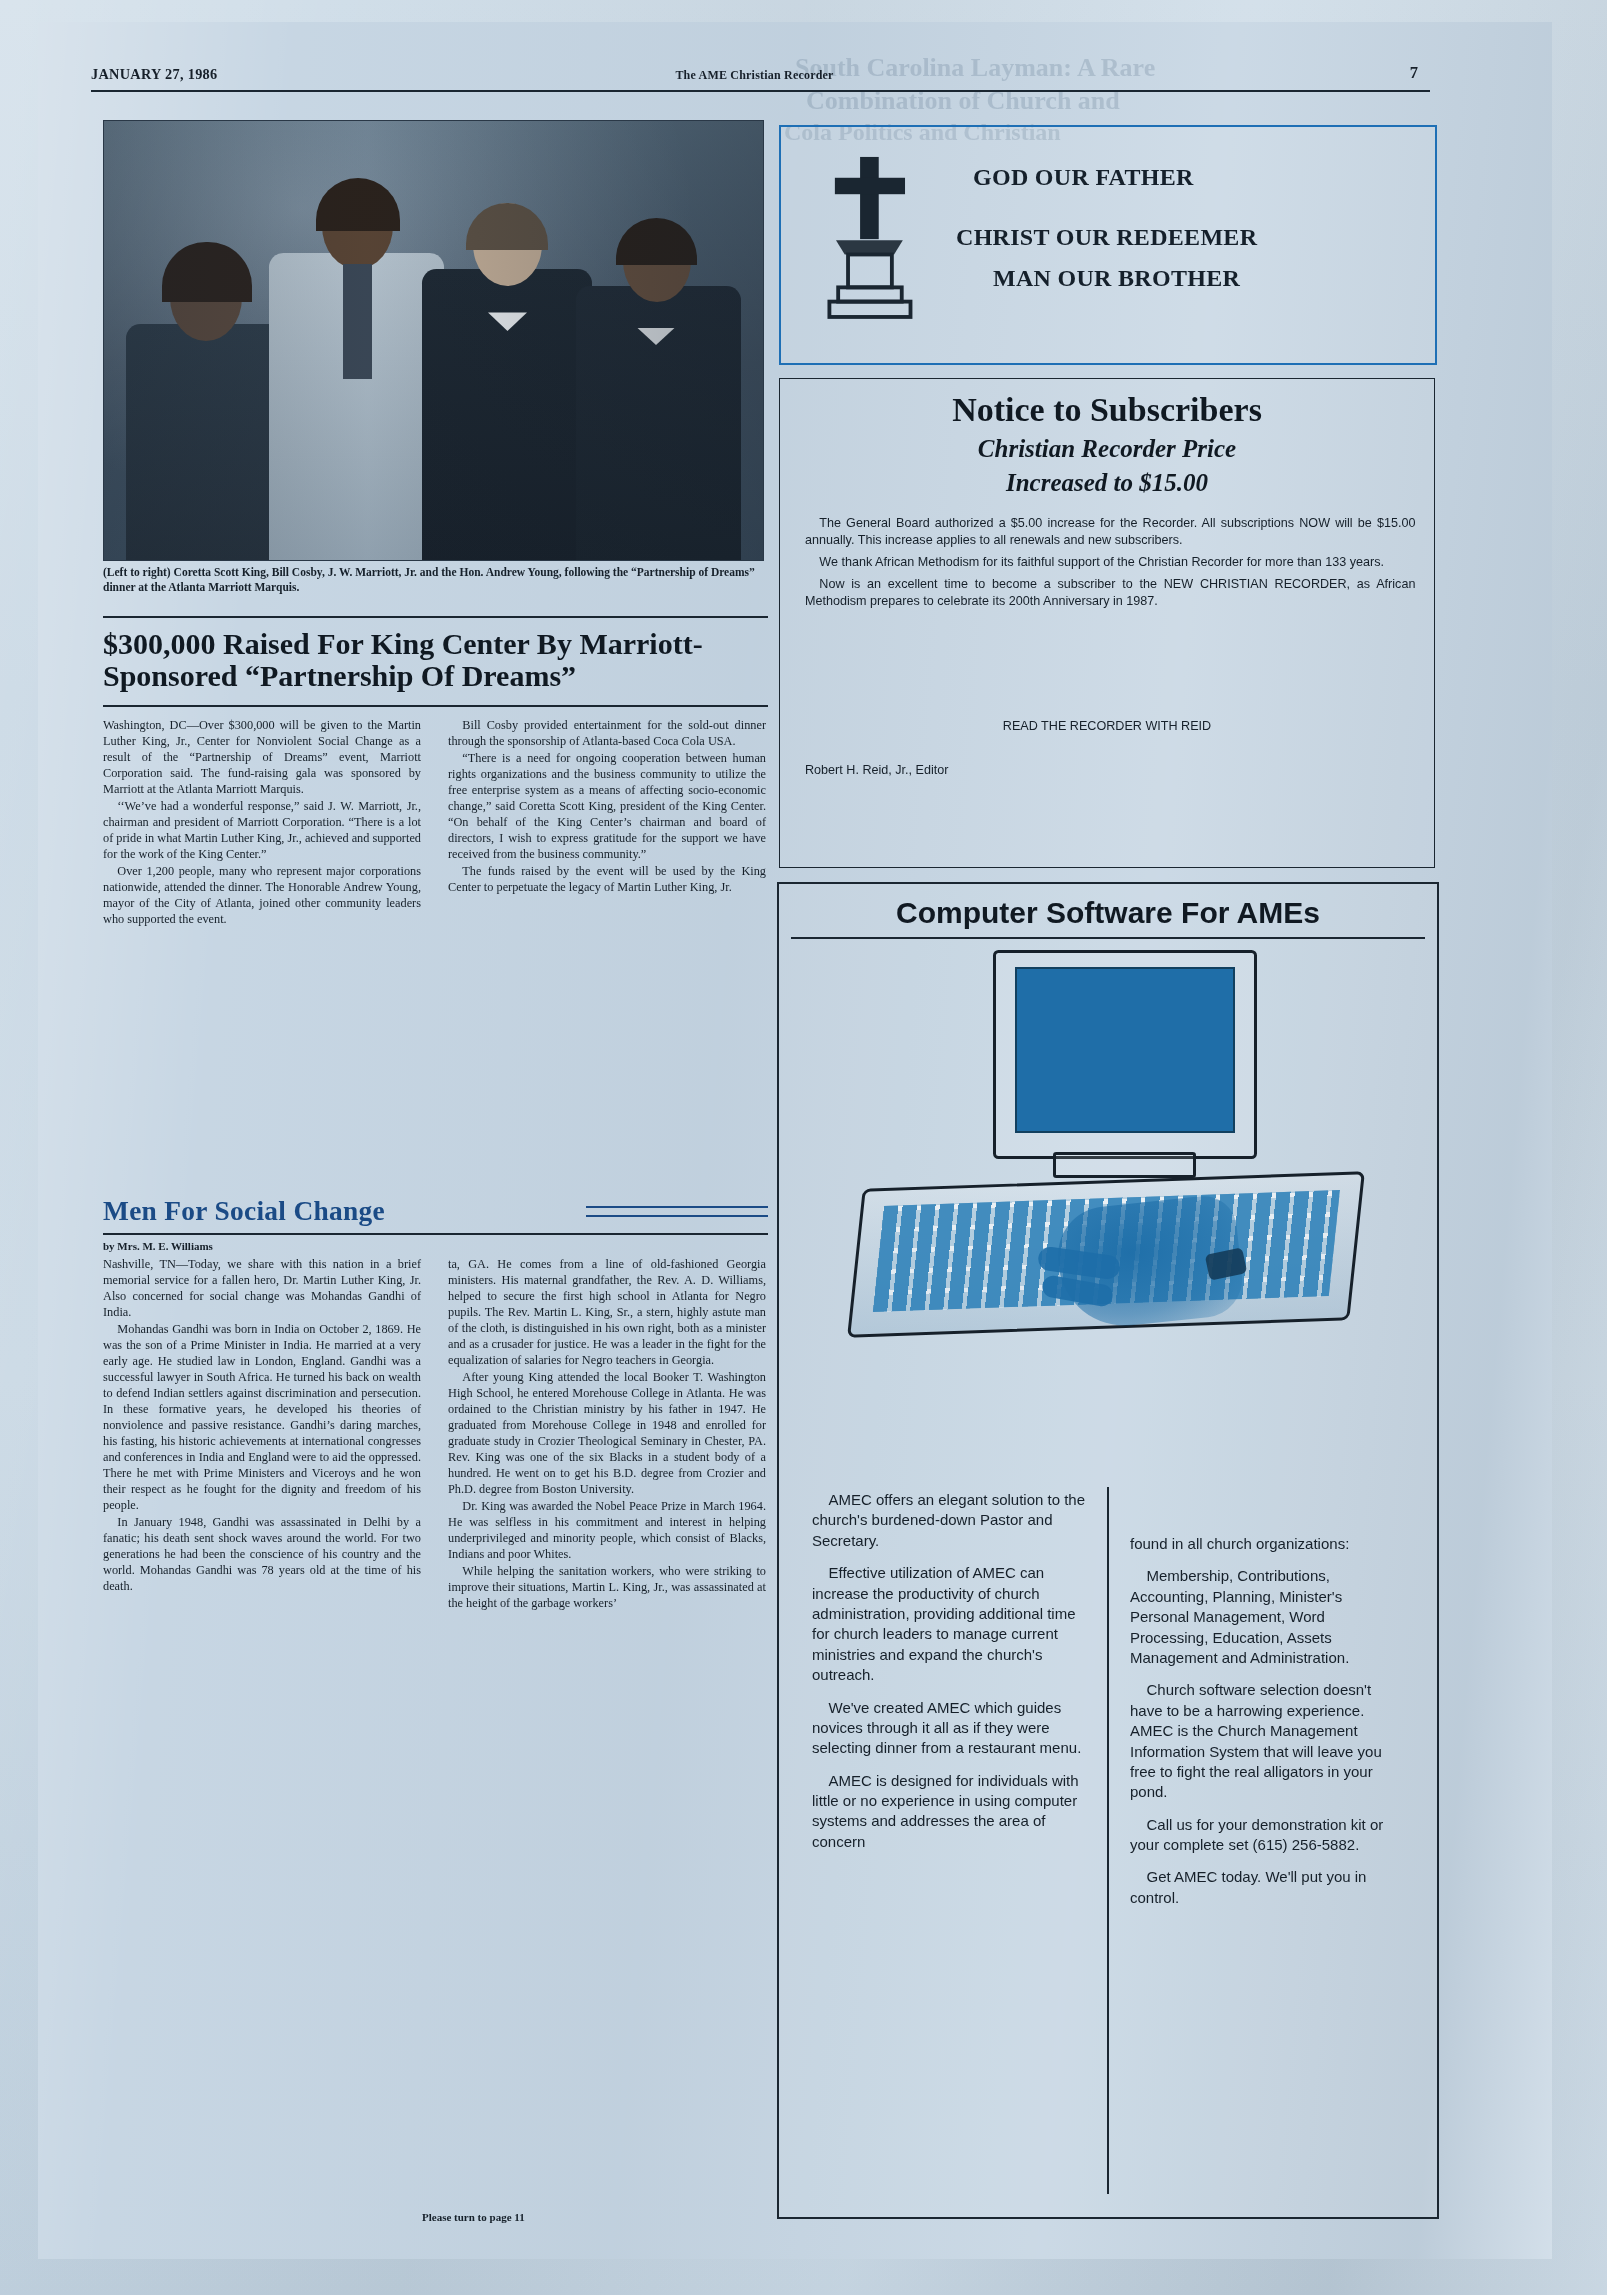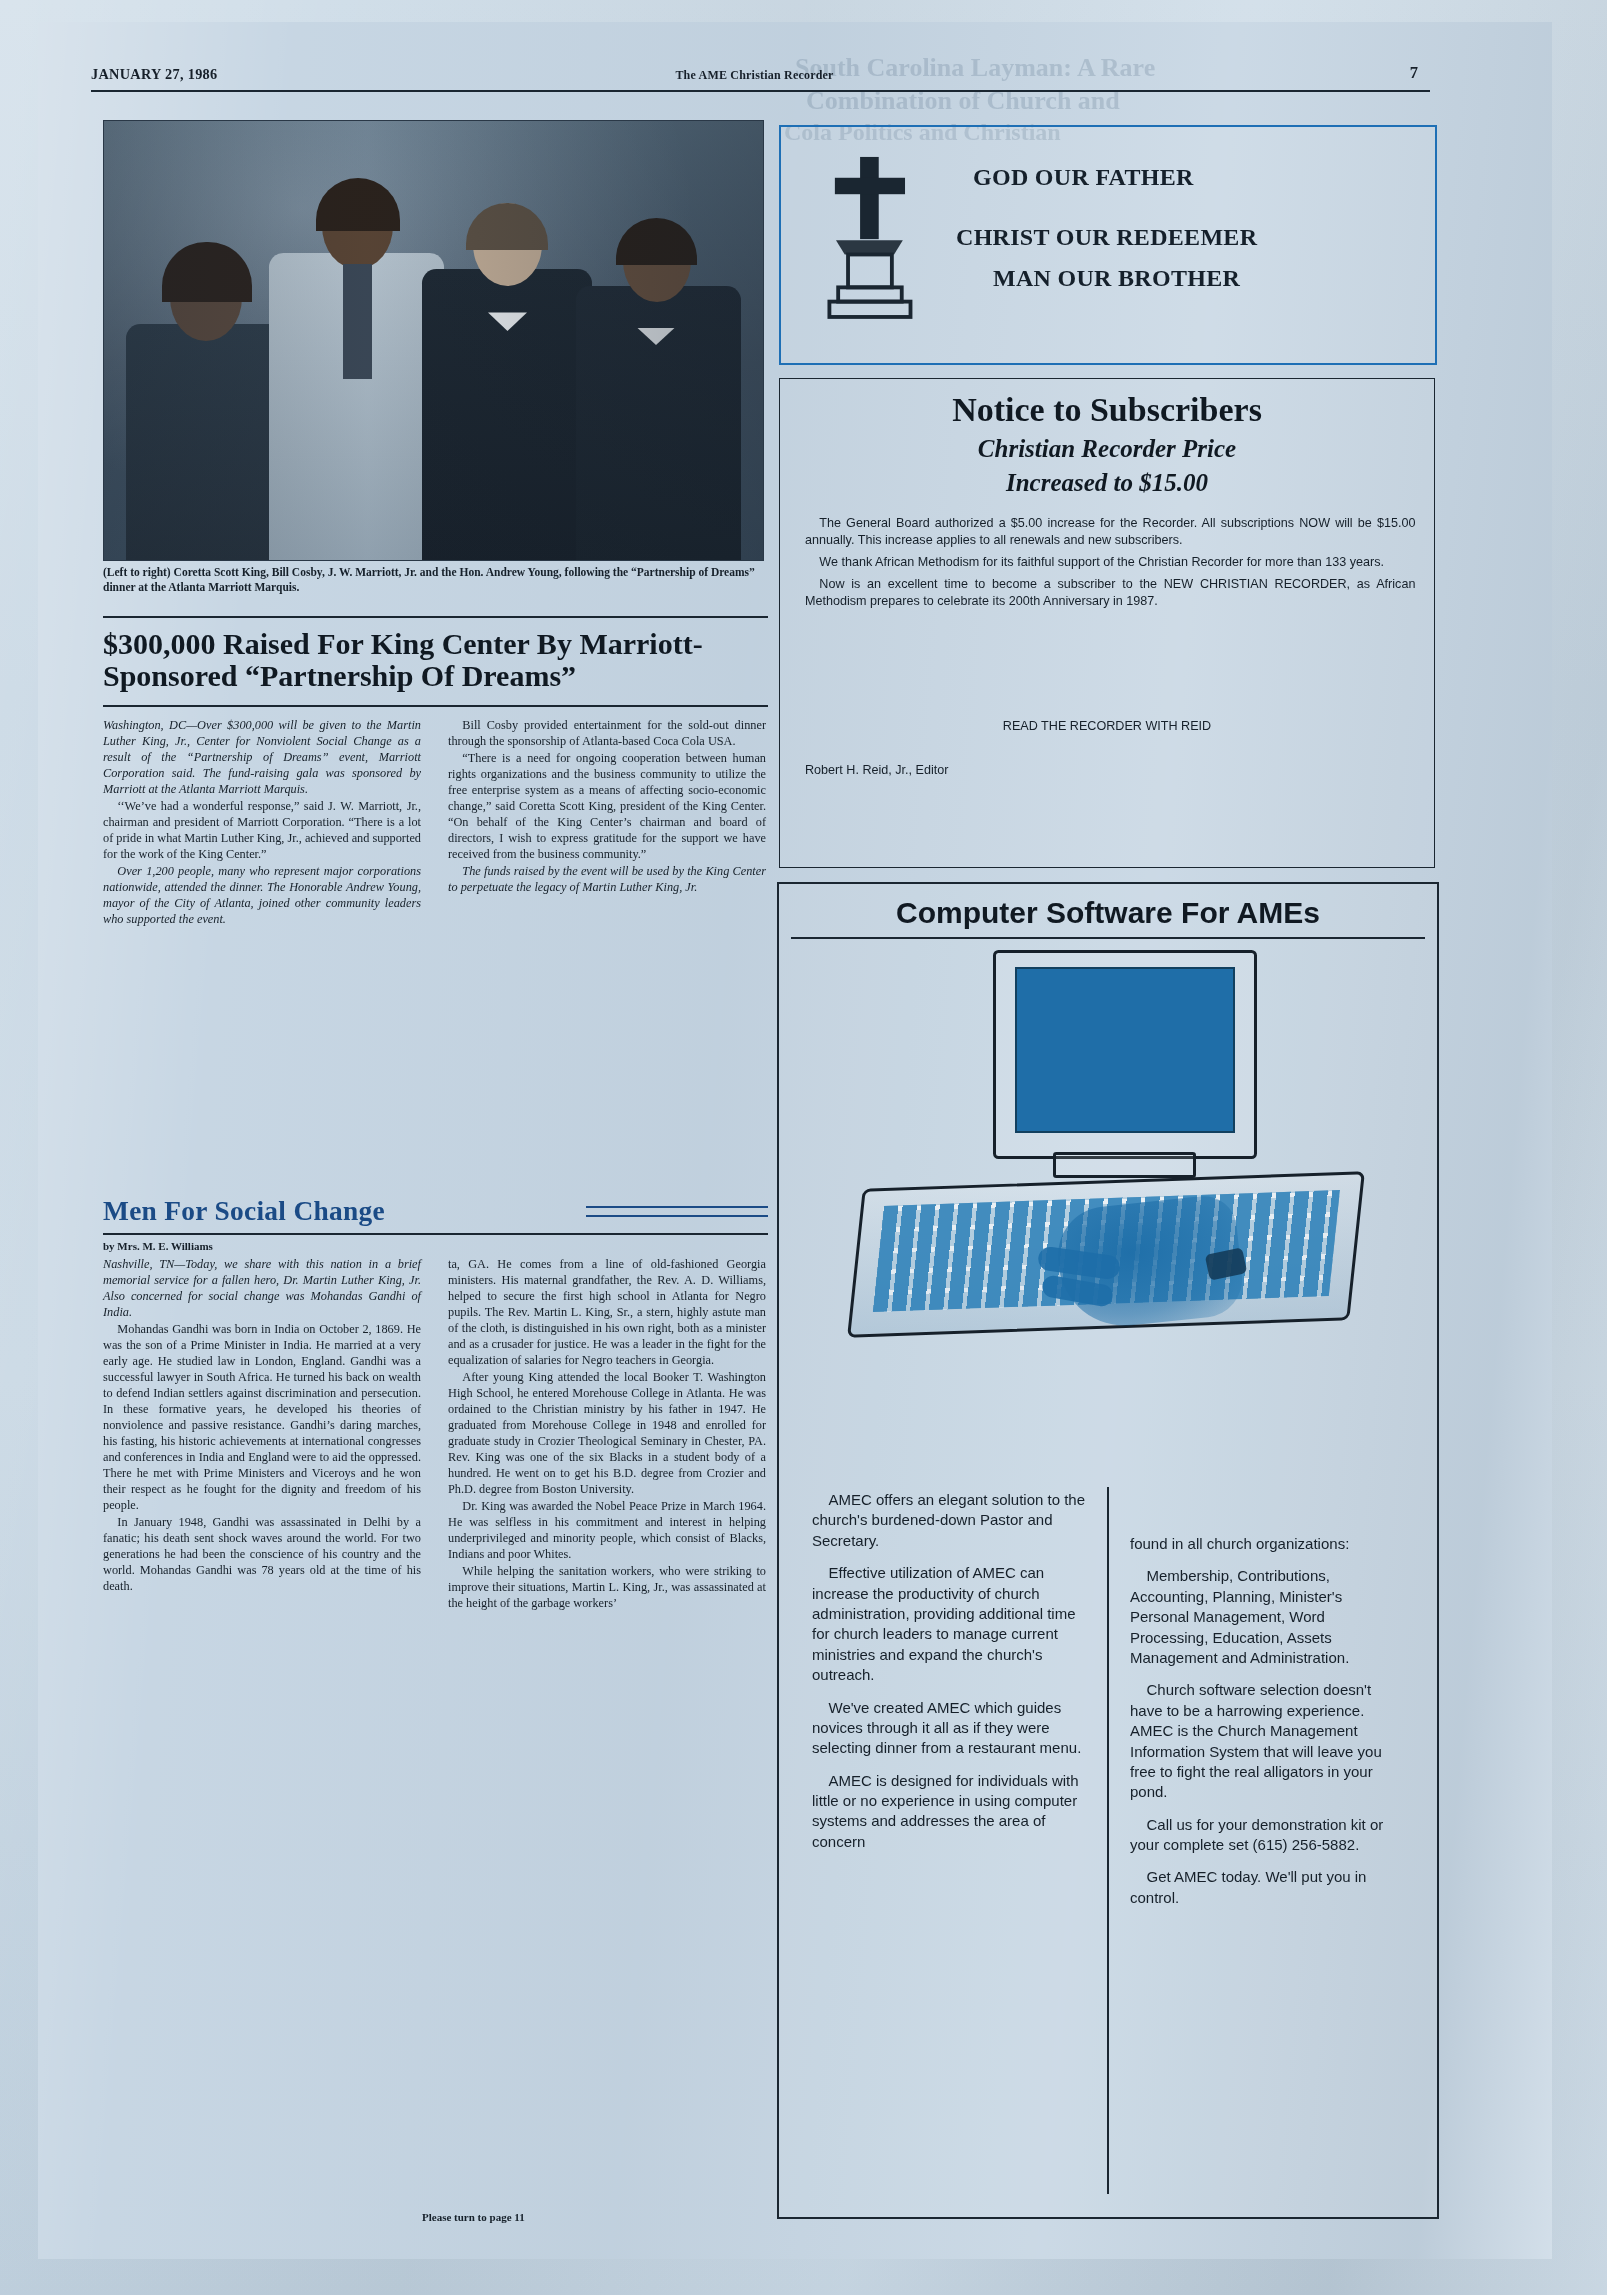--- a/index.html
+++ b/index.html
@@ -53,21 +53,21 @@
 
   .headline1 {
     position:absolute; left:65px; top:606px; width:666px;
     font-size:30px; line-height:1.08; font-weight:bold; color:#101922;
     font-family:"Liberation Serif", serif;
   }
 
   .col { position:absolute; font-size:12.3px; line-height:1.30; text-align:justify; color:#16202a; }
   .col p { margin:0 0 1.1px 0; text-indent:14.3px; }
   .col p.noind { text-indent:0; }
-  .col .ital { font-style:italic; }
+  .col .ital { }
 
   .headline2 {
     position:absolute; left:65px; top:1174px; width:666px;
     font-size:27.4px; font-weight:bold; color:#1b4b86; letter-spacing:0.3px;
   }
   .byline { position:absolute; left:65px; top:1218px; font-size:11px; font-weight:bold; color:#16202a; }
 
   
   .boxblue {
     position:absolute; left:741px; top:103px; width:654px; height:236px;

